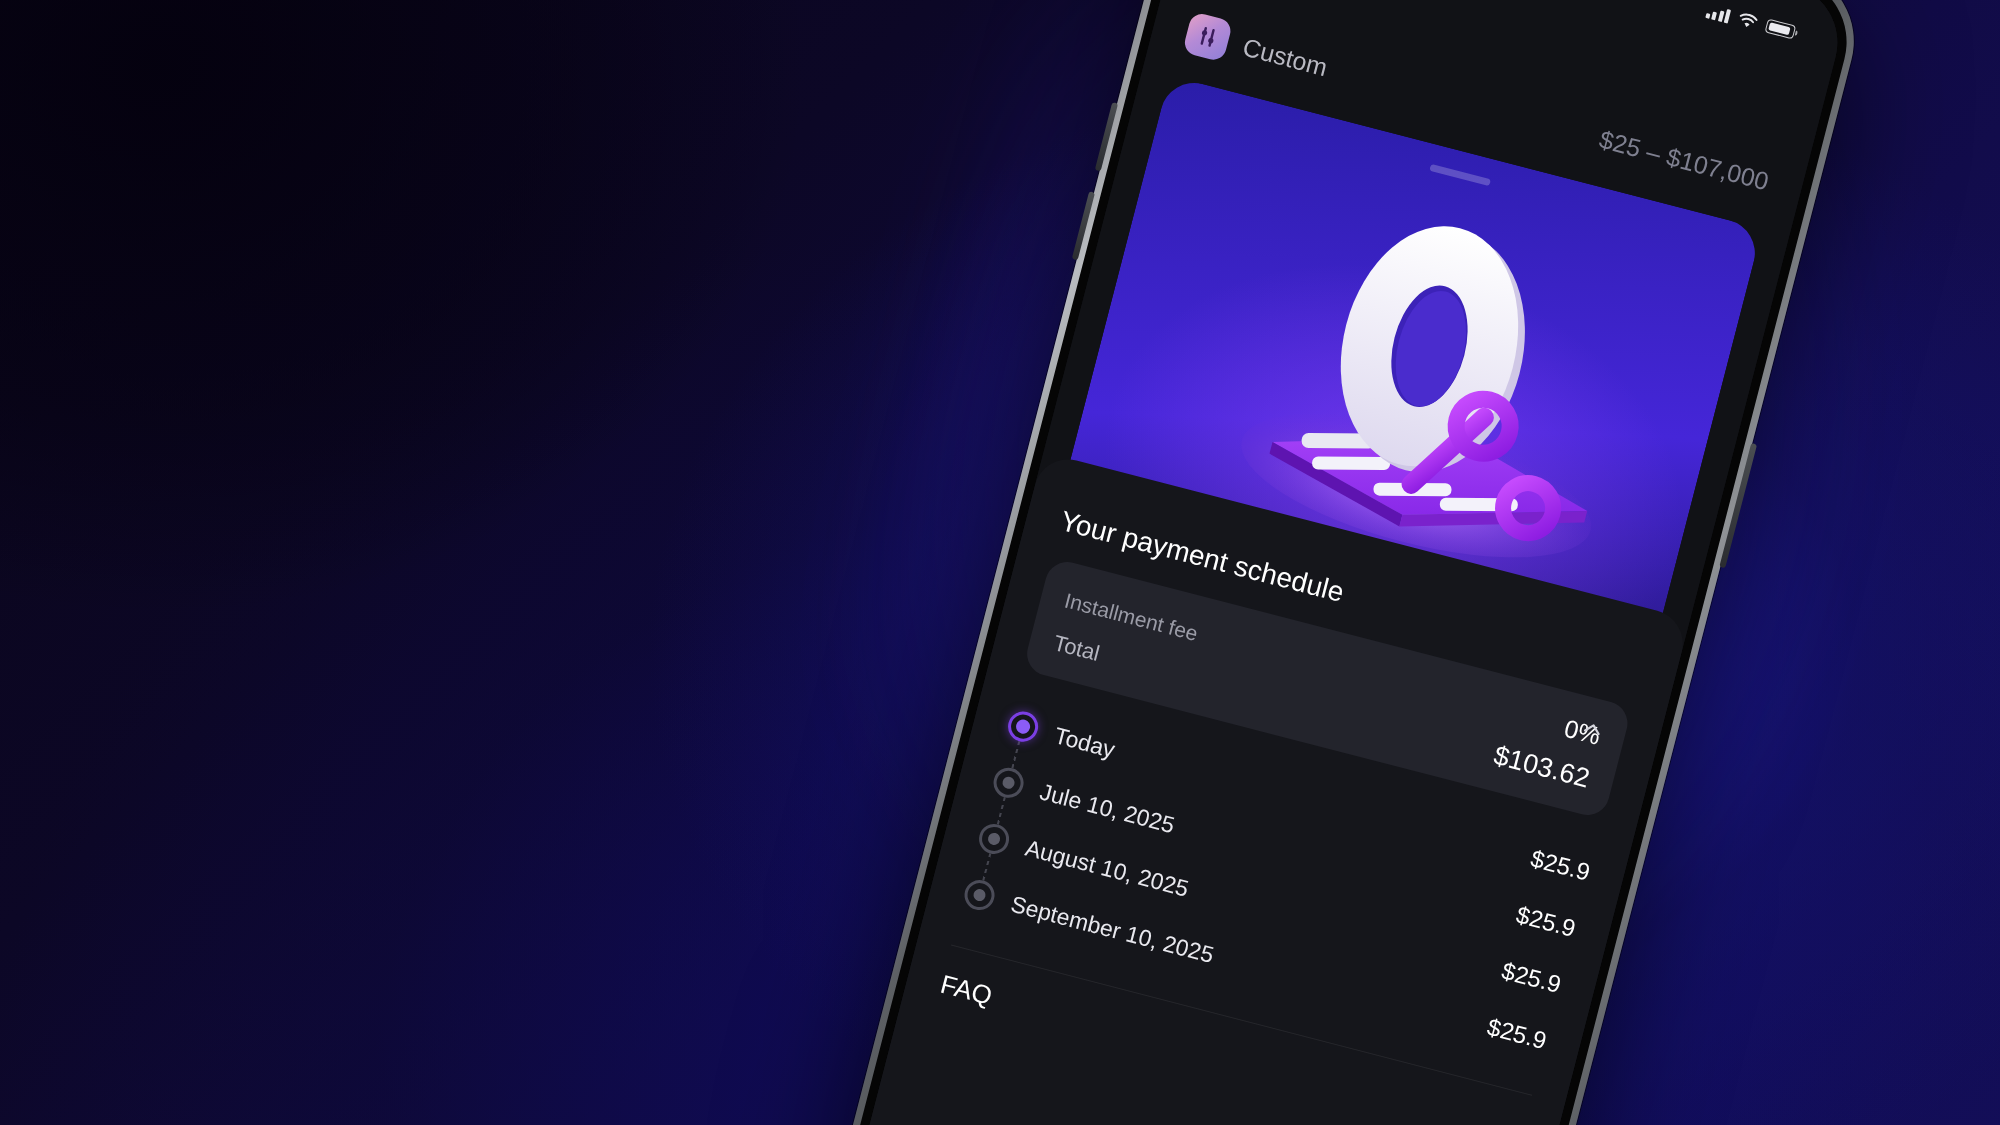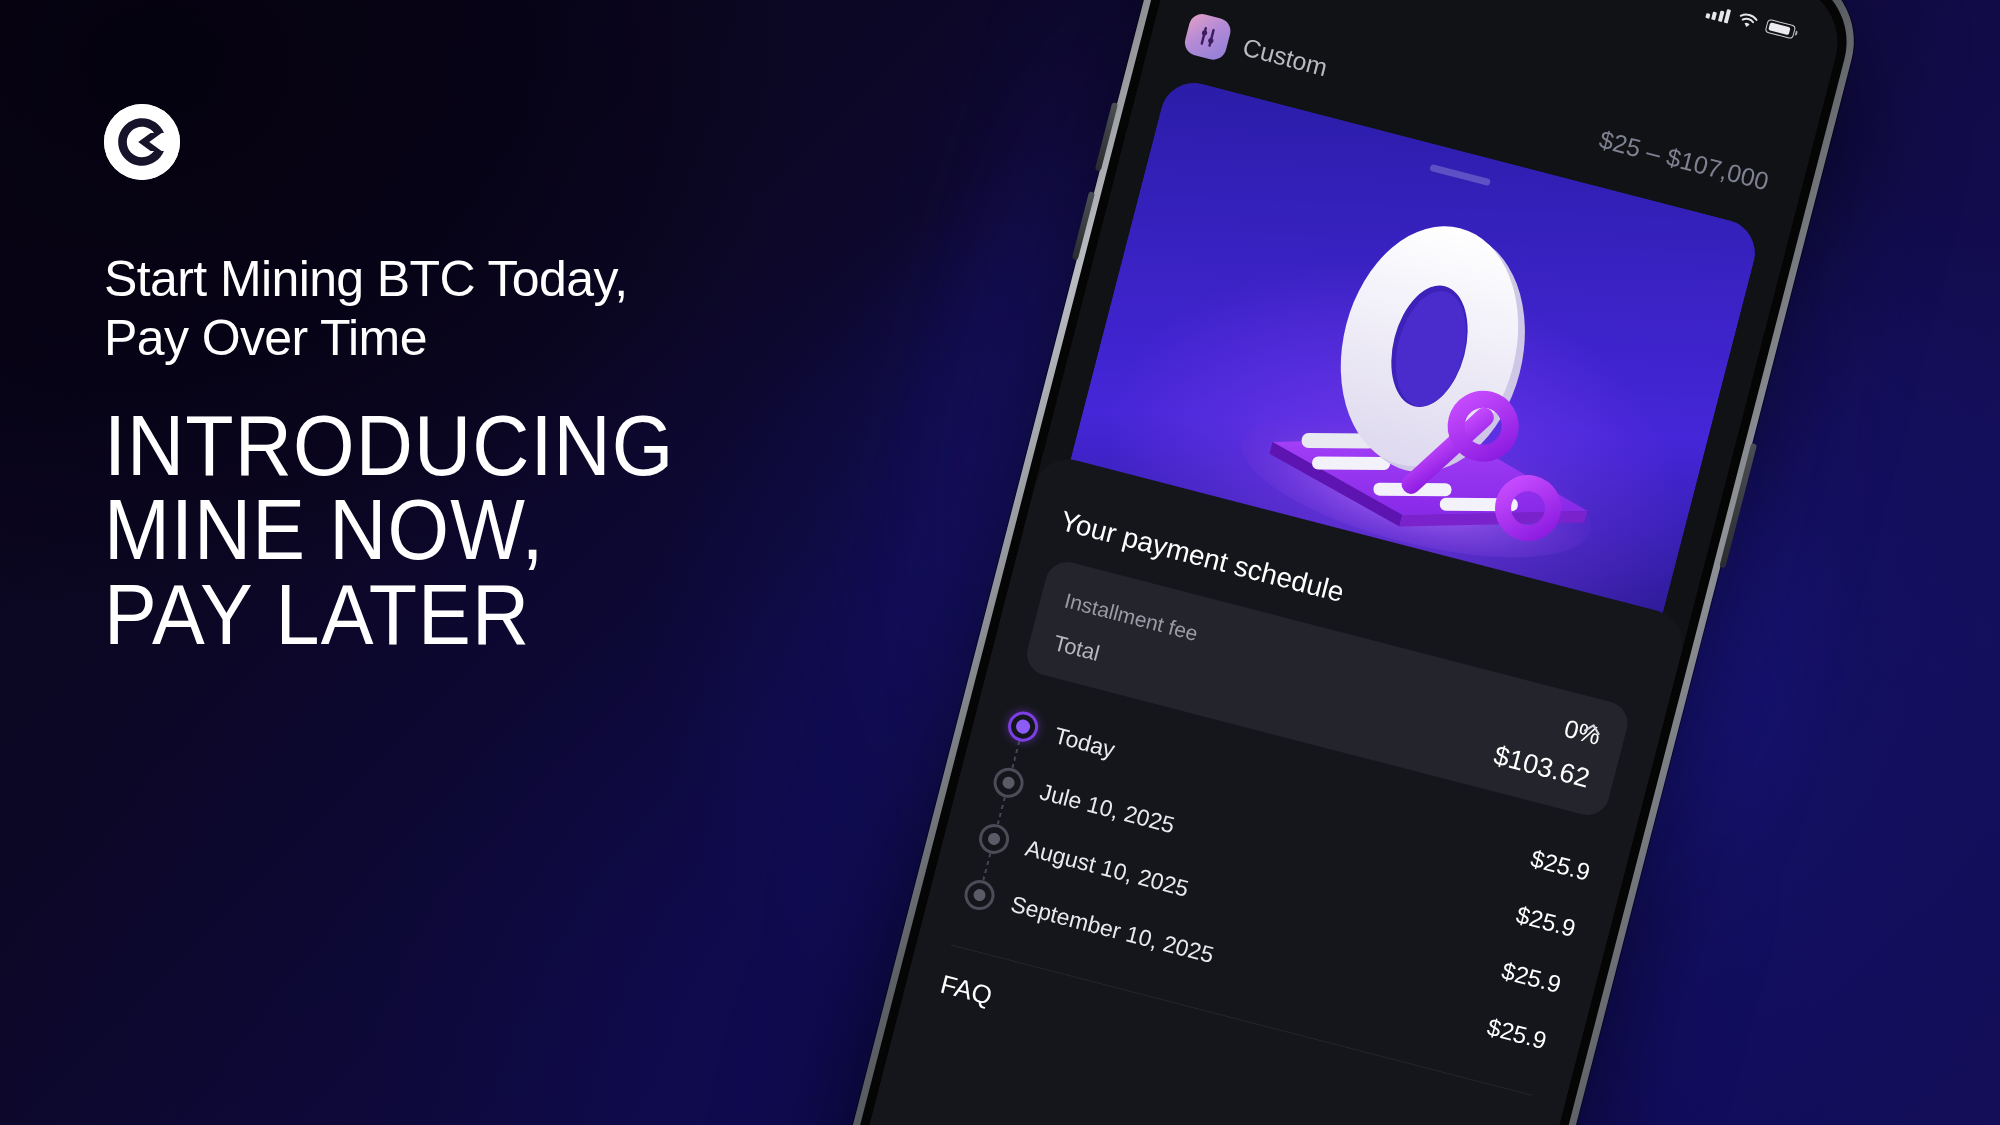--- a/index.html
+++ b/index.html
@@ -237,40 +237,20 @@
     border-top:1px solid rgba(255,255,255,0.07);
     padding:24px 0 0 0; margin-top:6px;
     font-size:26px; color:#fff; font-weight:500;
   }
 </style>
 </head>
 <body>
 
 <div id="stage">
 
-  <div class="left-col">
-
-    <div class="logo-mark">
-      <svg width="76" height="76" viewBox="0 0 76 76" aria-hidden="true">
-        <circle cx="38" cy="38" r="38" fill="#ffffff"></circle>
-        <path d="M38 13.5a24.5 24.5 0 1 0 24.2 28.6H38v-9.2h24.3A24.5 24.5 0 0 0 38 13.5z" fill="#16132b" opacity="0"></path>
-        <path d="M38 14.2c-13.1 0-23.8 10.7-23.8 23.8S24.9 61.8 38 61.8c9.9 0 18.4-6.1 22-14.7h-9.9
-                 c-2.8 3.7-7.2 6.1-12.1 6.1-8.4 0-15.2-6.8-15.2-15.2S29.6 22.8 38 22.8c4.9 0 9.3 2.4 12.1 6.1H60
-                 C56.4 20.3 47.9 14.2 38 14.2z" fill="#16132b"></path>
-        <path d="M57.6 28.9L45.2 38l12.4 9.1h-11L34.2 38l12.4-9.1z" fill="#16132b"></path>
-      </svg>
-    </div>
-
-    <div class="sub-head">Start Mining BTC Today,
-Pay Over Time</div>
-
-    <div class="big-head">INTRODUCING
-MINE NOW,
-PAY LATER</div>
-  </div>
 
   <div id="phone-wrap">
     <div class="phone-glow"></div>
 
     <div class="phone-frame">
       <div class="side-btn vol"></div>
       <div class="side-btn vol2"></div>
       <div class="side-btn"></div>
 
       <div class="phone-inner">

